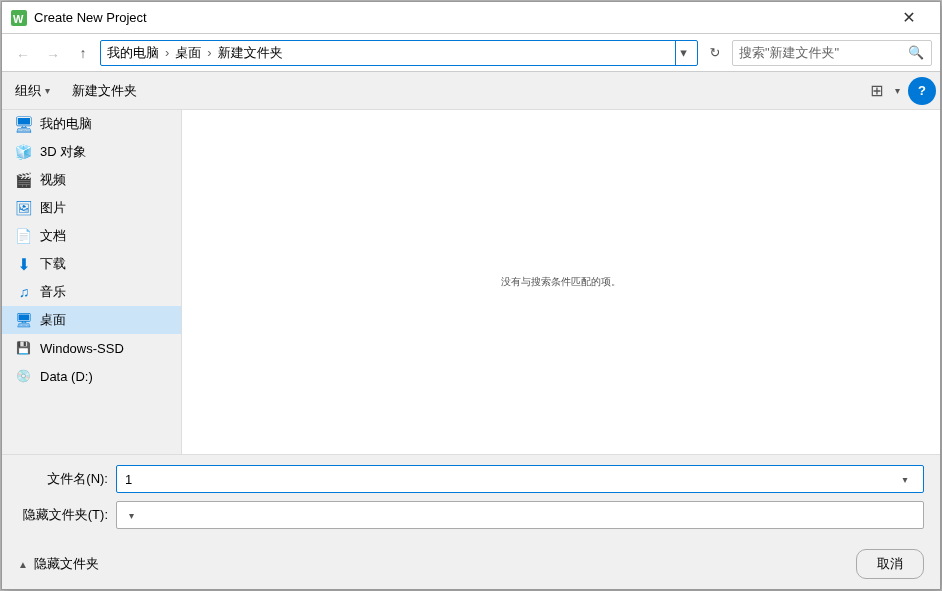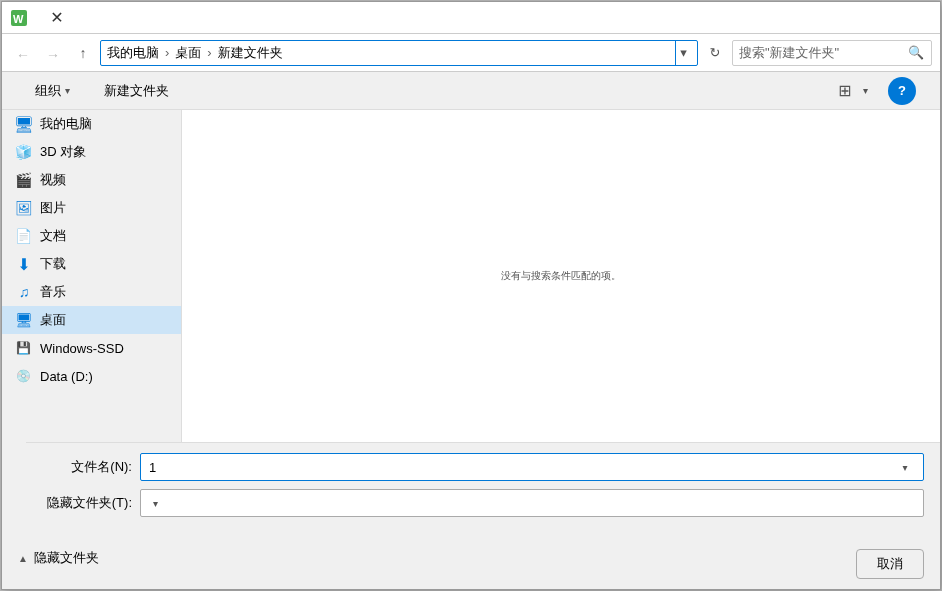--- a/index.html
+++ b/index.html
@@ -143,23 +143,23 @@
       font-size: 13px;
       color: #666;
     }
 
     
     .toolbar {
       background: #f0f0f0;
       height: 38px;
       display: flex;
       align-items: center;
-      padding: 0 24px;
+      padding: 0 4px;
       border-bottom: 1px solid #ddd;
-      gap: 16px;
+      gap: 4px;
       flex-shrink: 0;
     }
     .toolbar-btn {
       display: flex;
       align-items: center;
       gap: 4px;
       padding: 4px 8px;
       cursor: pointer;
       border-radius: 3px;
       font-size: 13px;
@@ -267,21 +267,20 @@
     .empty-message {
       color: #555;
     }
 
     
     .bottom-area {
       background: #f0f0f0;
       border-top: 1px solid #ddd;
       padding: 10px 16px;
       flex-shrink: 0;
-      margin-left: 24px;
     }
     .file-fields {
       display: flex;
       flex-direction: column;
       gap: 8px;
     }
     .file-field-row {
       display: flex;
       align-items: center;
       gap: 8px;
@@ -369,41 +368,41 @@
       font-size: 13px;
       color: #000;
       cursor: pointer;
       font-family: inherit;
       margin-right: 8px;
     }
     .cancel-btn {
       height: 30px;
       padding: 0 20px;
       border: 1px solid #aaa;
-      border-radius: 4px;
+      border-radius: 10px;
       background: #f0f0f0;
       font-size: 13px;
       color: #000;
       cursor: pointer;
       font-family: inherit;
-      margin-top: 12px;
     }
   </style>
 </head>
 <body>
 
 <div class="dialog">
 
   <div class="title-bar">
     <div class="title-icon">
       <svg viewBox="0 0 16 16" xmlns="http://www.w3.org/2000/svg">
         <rect x="0" y="0" width="16" height="16" rx="2" fill="#4caf50"></rect>
         <text x="2" y="13" font-size="11" fill="white" font-weight="bold" font-family="sans-serif">W</text>
       </svg>
     </div>
+    <span class="title-text">Create New Project</span>
     <div class="title-close">✕</div>
   </div>
 
   <div class="address-bar">
     <div class="nav-btn disabled">←</div>
     <div class="nav-btn disabled">→</div>
     <div class="nav-btn">↑</div>
     <div class="address-path">
       <span class="path-segment">我的电脑</span>
       <span class="path-sep">›</span>

